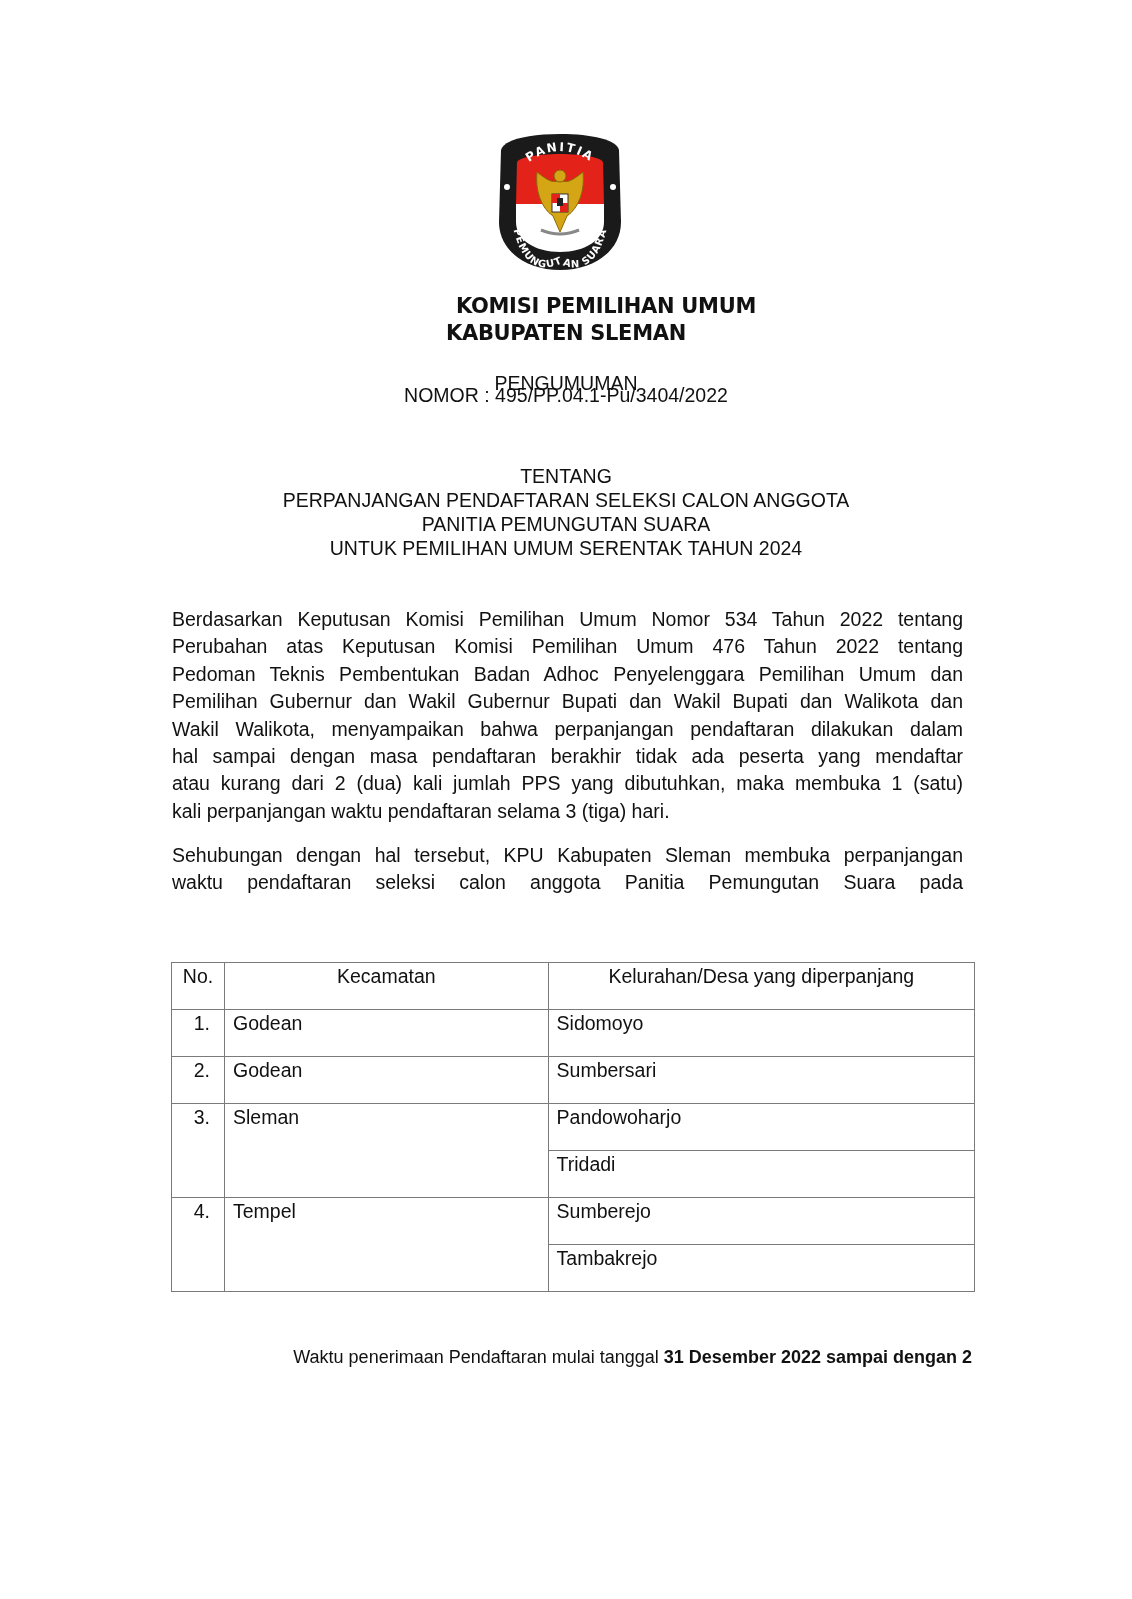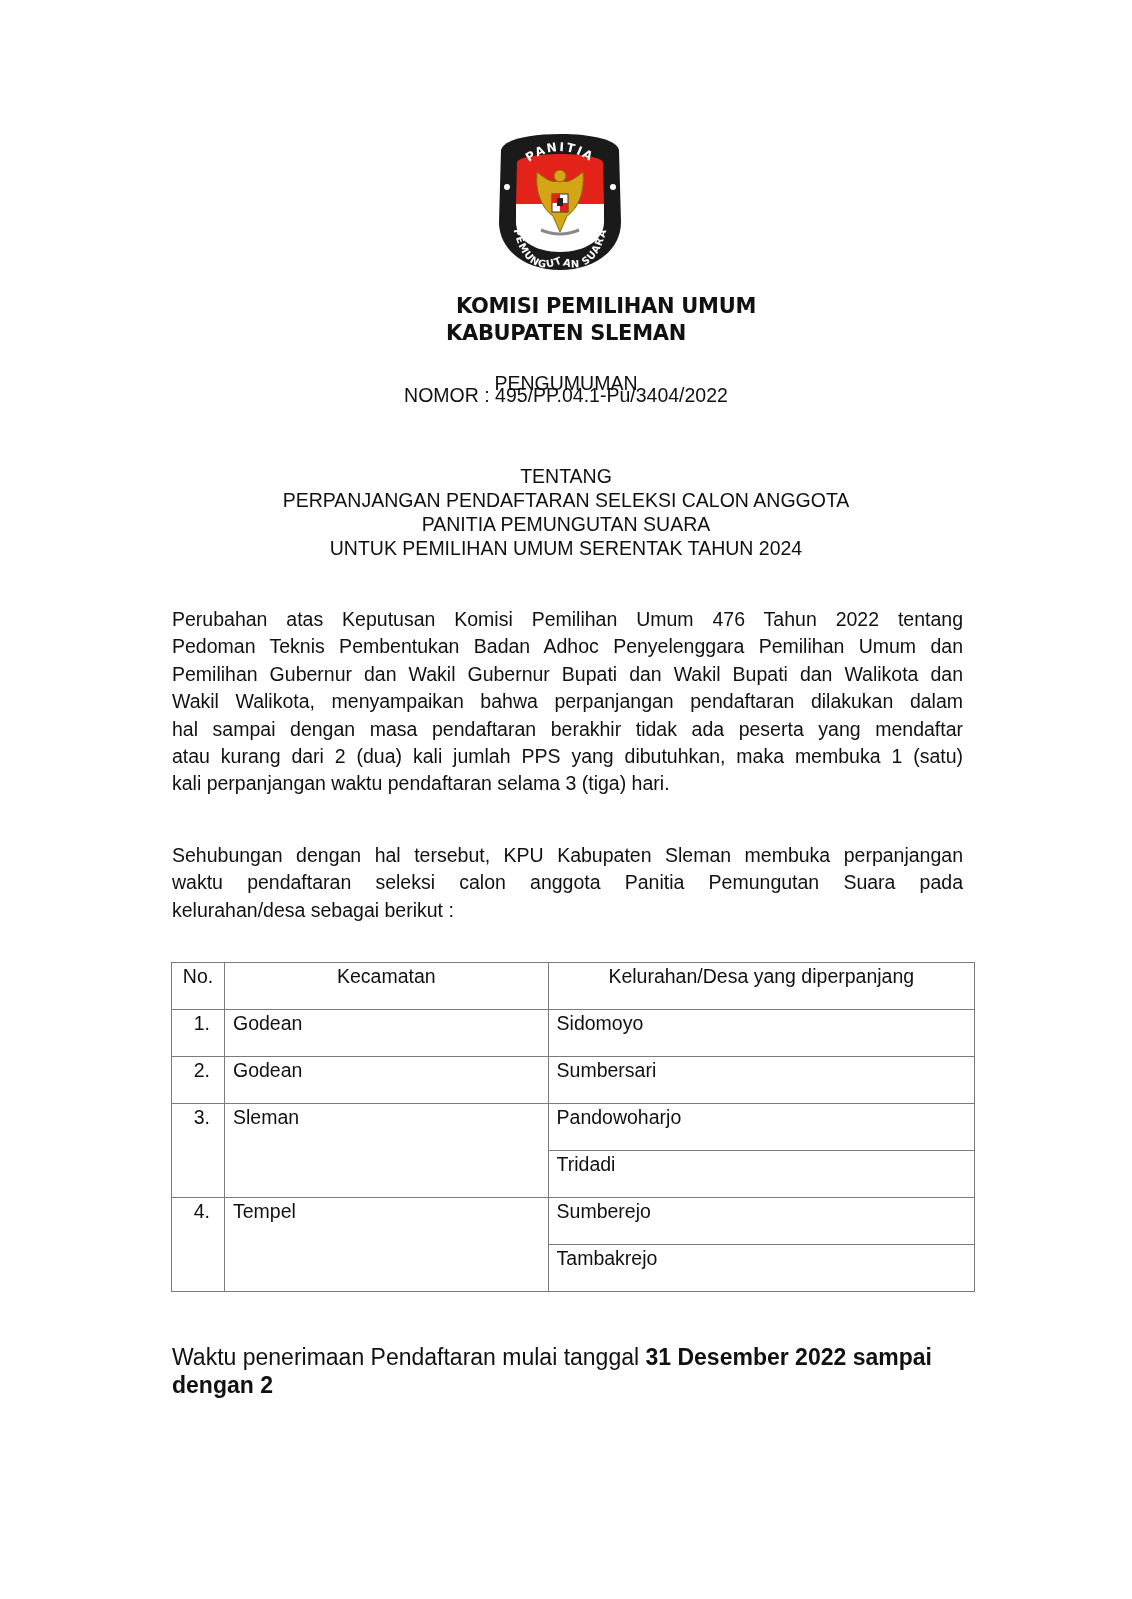--- a/index.html
+++ b/index.html
@@ -15,21 +15,21 @@
           line-height: 27.4px; text-align: justify; }
   .para .line { display: block; text-align: justify; text-align-last: justify; height: 27.4px; }
   .para .line.last { text-align-last: left; }
   table.desa { position: absolute; left: 171px; top: 962px; width: 804px;
                border-collapse: collapse; font-size: 19.5px; }
   table.desa td, table.desa th { border: 1.5px solid #7a7a7a; vertical-align: top;
                padding: 0 8px; height: 46px; font-weight: normal; line-height: 26px; }
   table.desa th { text-align: center; }
   table.desa td.no { text-align: right; padding-right: 14px; }
   .closing { position: absolute; left: 172px; top: 1344px; width: 800px;
-             font-size: 23px; line-height: 27.5px; }
+             font-size: 18px; line-height: 27.5px; text-align: right; }
   .closing b { font-weight: bold; }
 </style>
 </head>
 <body>
 
 <svg class="logo" viewBox="0 0 126 140">
   <defs>
     <path id="arcTop" d="M 20 40 Q 63 -2 106 40"></path>
     <path id="arcBot" d="M 12 70 Q 20 150 63 132 Q 106 150 114 70"></path>
   </defs>
@@ -60,33 +60,33 @@
 
 <div class="center-line" style="top:372px;">PENGUMUMAN</div>
 <div class="center-line" style="top:384px;">NOMOR : 495/PP.04.1-Pu/3404/2022</div>
 
 <div class="center-line" style="top:465px;">TENTANG</div>
 <div class="center-line" style="top:489px;">PERPANJANGAN PENDAFTARAN SELEKSI CALON ANGGOTA</div>
 <div class="center-line" style="top:513px;">PANITIA PEMUNGUTAN SUARA</div>
 <div class="center-line" style="top:537px;">UNTUK PEMILIHAN UMUM SERENTAK TAHUN 2024</div>
 
 <div class="para" style="top:606px;">
+  <span class="line">Berdasarkan Keputusan Komisi Pemilihan Umum Nomor 534 Tahun 2022 tentang</span>
   <span class="line">Perubahan atas Keputusan Komisi Pemilihan Umum 476 Tahun 2022 tentang</span>
   <span class="line">Pedoman Teknis Pembentukan Badan Adhoc Penyelenggara Pemilihan Umum dan</span>
   <span class="line">Pemilihan Gubernur dan Wakil Gubernur Bupati dan Wakil Bupati dan Walikota dan</span>
   <span class="line">Wakil Walikota, menyampaikan bahwa perpanjangan pendaftaran dilakukan dalam</span>
   <span class="line">hal sampai dengan masa pendaftaran berakhir  tidak ada peserta yang mendaftar</span>
   <span class="line">atau kurang dari 2 (dua) kali jumlah PPS yang dibutuhkan, maka membuka 1 (satu)</span>
   <span class="line last">kali  perpanjangan waktu  pendaftaran selama 3 (tiga) hari.</span>
 </div>
 
 <div class="para" style="top:842px;">
   <span class="line">Sehubungan dengan hal tersebut, KPU Kabupaten Sleman membuka perpanjangan</span>
   <span class="line">waktu pendaftaran seleksi calon anggota Panitia Pemungutan Suara pada</span>
-  <span class="line last">kelurahan/desa sebagai berikut :</span>
 </div>
 
 <table class="desa">
   <colgroup>
     <col style="width:53px">
       <col style="width:324px">
       <col style="width:427px">
   </colgroup>
   <tbody>
       <tr>

